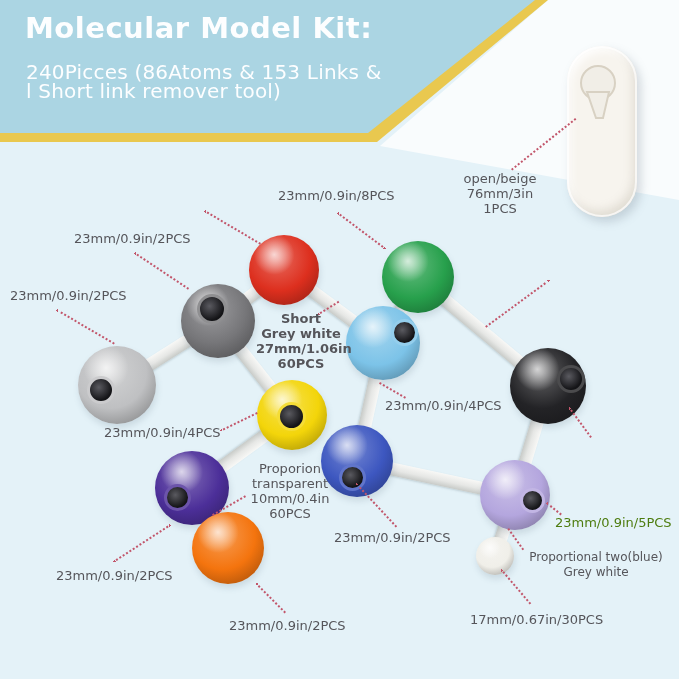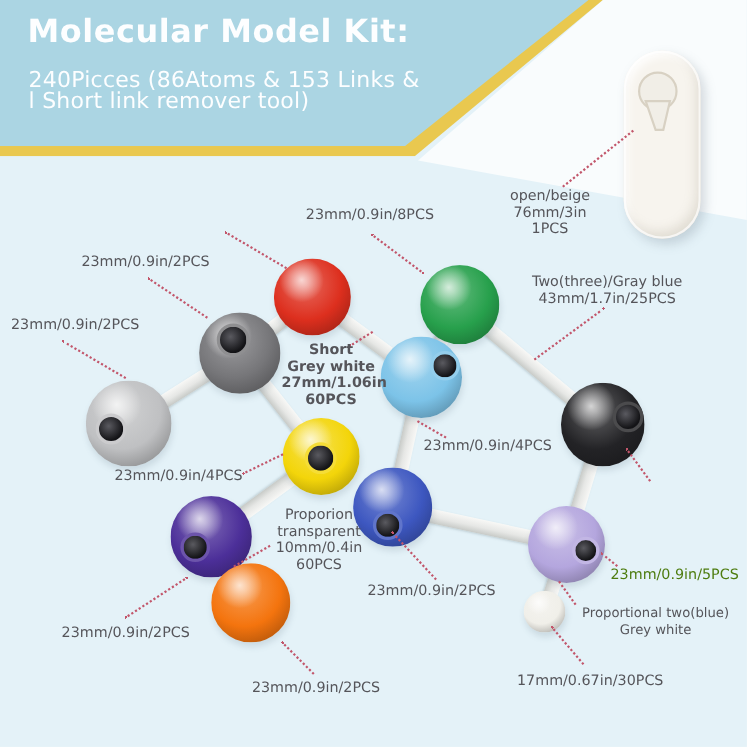--- a/index.html
+++ b/index.html
@@ -131,24 +131,20 @@
     <span>open/beige</span>
       <span>76mm/3in</span>
       <span>1PCS</span>
   </div>
   <div class="lbl" style="left: 74px; top: 231px; color: rgb(85, 85, 90);">
       <span>23mm/0.9in/2PCS</span>
     </div>
   <div class="lbl" style="left: 10px; top: 288px; color: rgb(85, 85, 90);">
       <span>23mm/0.9in/2PCS</span>
     </div>
-  <div class="lbl center" style="left: 478px; top: 249px; width: 148px; color: rgb(85, 85, 90);">
-    <span>Two(three)/Gray blue</span>
-      <span>43mm/1.7in/25PCS</span>
-  </div>
   <div class="lbl center" style="left: 256px; top: 311px; width: 90px; color: rgb(85, 85, 90); font-weight: bold;">
     <span>Short</span>
       <span>Grey white</span>
       <span>27mm/1.06in</span>
       <span>60PCS</span>
   </div>
   <div class="lbl" style="left: 104px; top: 425px; color: rgb(85, 85, 90);">
       <span>23mm/0.9in/4PCS</span>
     </div>
   <div class="lbl" style="left: 385px; top: 398px; color: rgb(85, 85, 90);">

